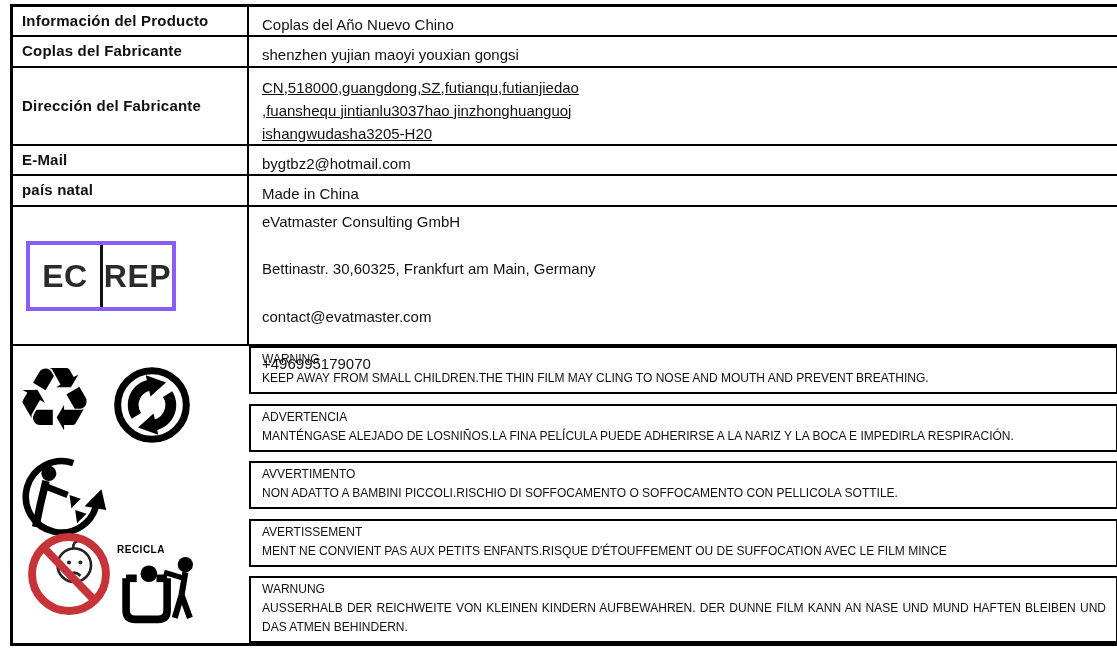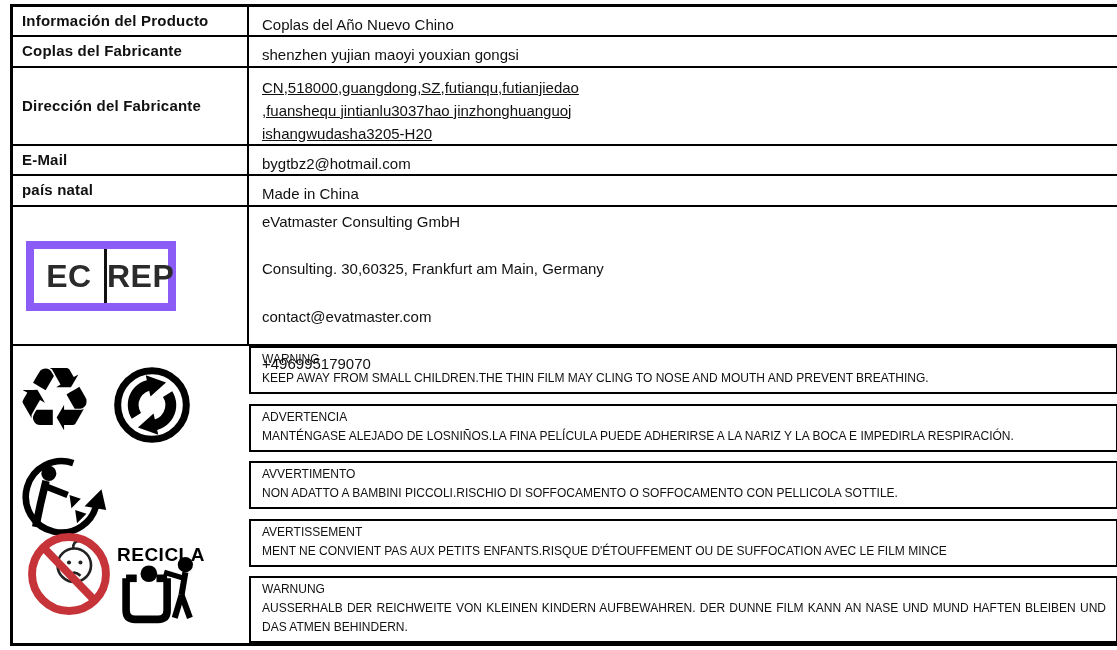--- a/index.html
+++ b/index.html
@@ -8,33 +8,33 @@
   .outer{position:absolute;left:10px;top:4px;width:1111px;height:642px;border:3px solid #000;box-sizing:border-box;display:flex;flex-direction:column;background:#fff;}
   .row{display:flex;border-bottom:2px solid #000;flex:0 0 auto;}
   .cell{box-sizing:border-box;display:flex;align-items:center;font-size:15px;line-height:1.25;}
   .cell.label{width:236px;border-right:2px solid #000;font-weight:bold;padding:0 6px 0 9px;letter-spacing:.2px;}
   .cell.value{flex:1;padding:8px 10px 0 13px;}
   .cell.value.multiline{flex-direction:column;align-items:flex-start;justify-content:center;}
   .r1{height:28px}.r2{height:29px}.r3{height:76px}.r4{height:28px}.r5{height:29px}
   .r3 .cell.value div{line-height:23px;text-decoration:underline;}
   .r6{height:137px;}
   .r6 .cell.value div{line-height:21.5px;margin-top:26px;}
-  .ecrep{width:150px;height:70px;border:8px solid #8b5cf6;box-sizing:border-box;display:flex;margin-left:4px;}
+  .ecrep{width:150px;height:70px;border:4px solid #8b5cf6;box-sizing:border-box;display:flex;margin-left:4px;}
   .ecrep .half{display:flex;align-items:center;justify-content:center;font-size:32px;color:#2b2b2b;letter-spacing:.5px;}
   .ecrep .ec{flex:0 0 73px;border-right:3px solid #111;box-sizing:border-box;}
   .ecrep .rep{flex:1;}
   .r7{flex:1;border-bottom:none;display:flex;}
   .icons-cell{width:236px;position:relative;flex:0 0 236px;}
   .warnings{flex:1;display:flex;flex-direction:column;justify-content:space-between;}
   .wbox{border:2px solid #000;padding:2px 10px 4px 11px;font-size:12px;line-height:19px;box-sizing:border-box;}
   .wtitle{white-space:nowrap;}
   .wbody{text-align:justify;}
   .icon-abs{position:absolute;}
   .mobius{font-family:"DejaVu Sans",sans-serif;font-size:88px;line-height:84px;color:#000;}
-  .recicla-label{font-size:19px;font-weight:bold;letter-spacing:.5px;color:#000;}
+  .recicla-label{font-size:10px;font-weight:bold;letter-spacing:.5px;color:#000;}
   .age-wrap{position:relative;width:88px;height:88px;}
 </style>
 </head>
 <body>
 
 <div class="sheet">
   <div class="outer">
 
     <div class="row r1">
       <div class="cell label">Información del Producto</div>
@@ -67,21 +67,21 @@
 
     <div class="row r6">
       <div class="cell label">
         <div class="ecrep">
           <div class="half ec">EC</div>
           <div class="half rep">REP</div>
         </div>
       </div>
       <div class="cell value multiline">
         <div>eVatmaster Consulting GmbH</div>
-        <div>Consulting. 30,60325, Frankfurt am Main, Germany</div>
+        <div>Bettinastr. 30,60325, Frankfurt am Main, Germany</div>
         <div>contact@evatmaster.com</div>
         <div>+496995179070</div>
       </div>
     </div>
 
     <div class="row r7">
 
       <div class="icons-cell">
 
         <span class="icon-abs mobius" style="left:2px;top:12px;">♻</span>

